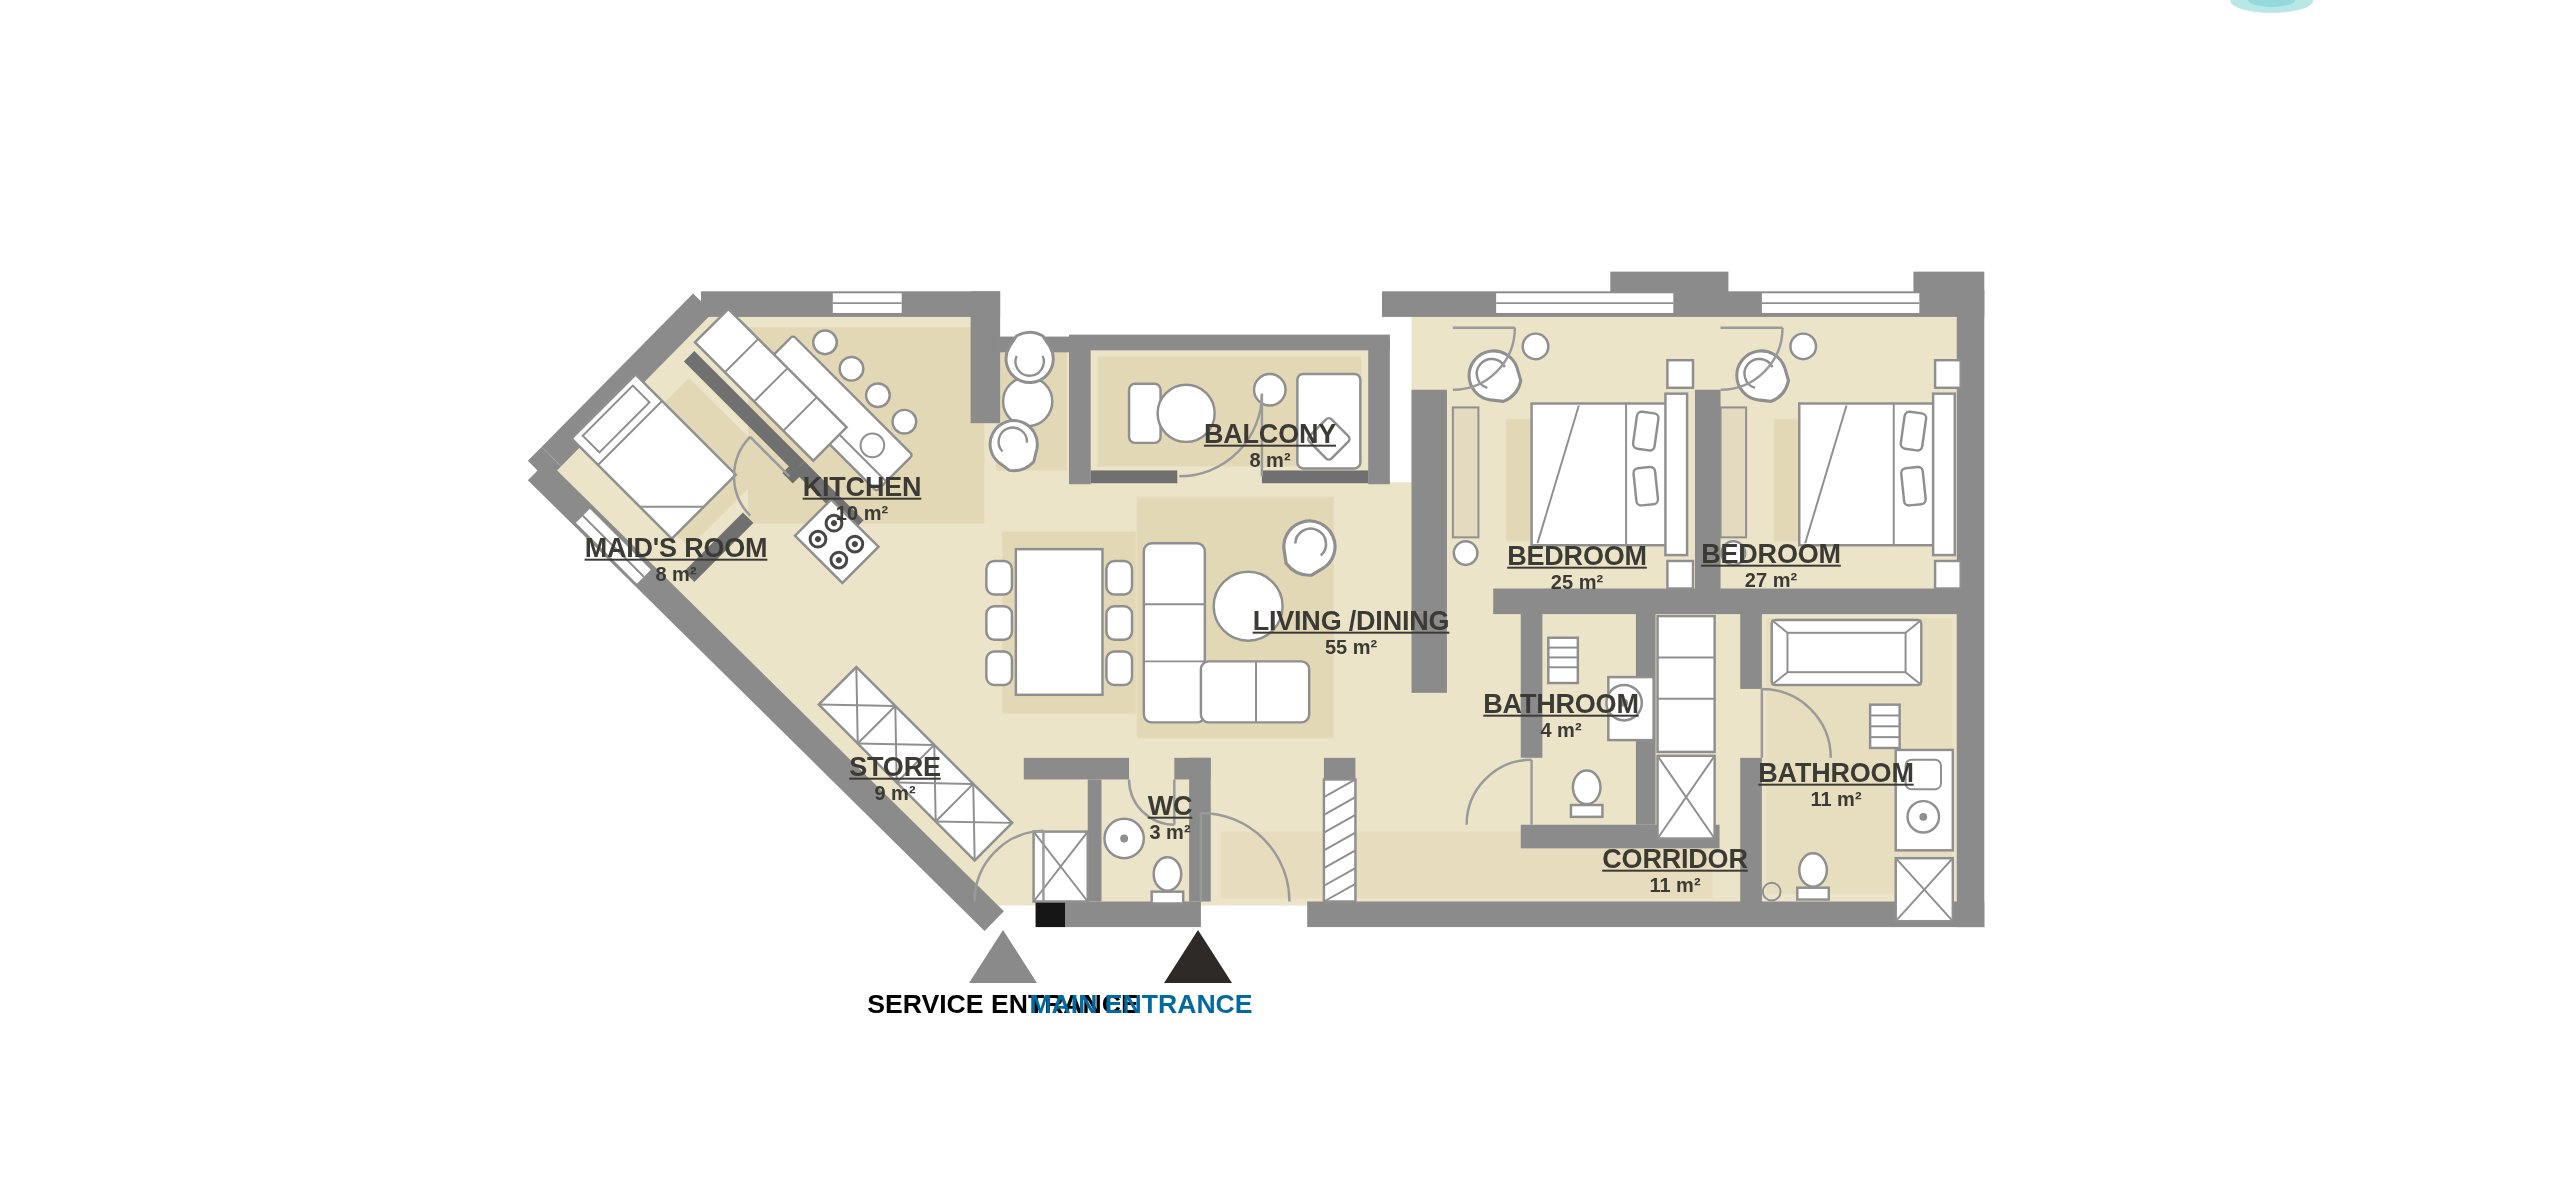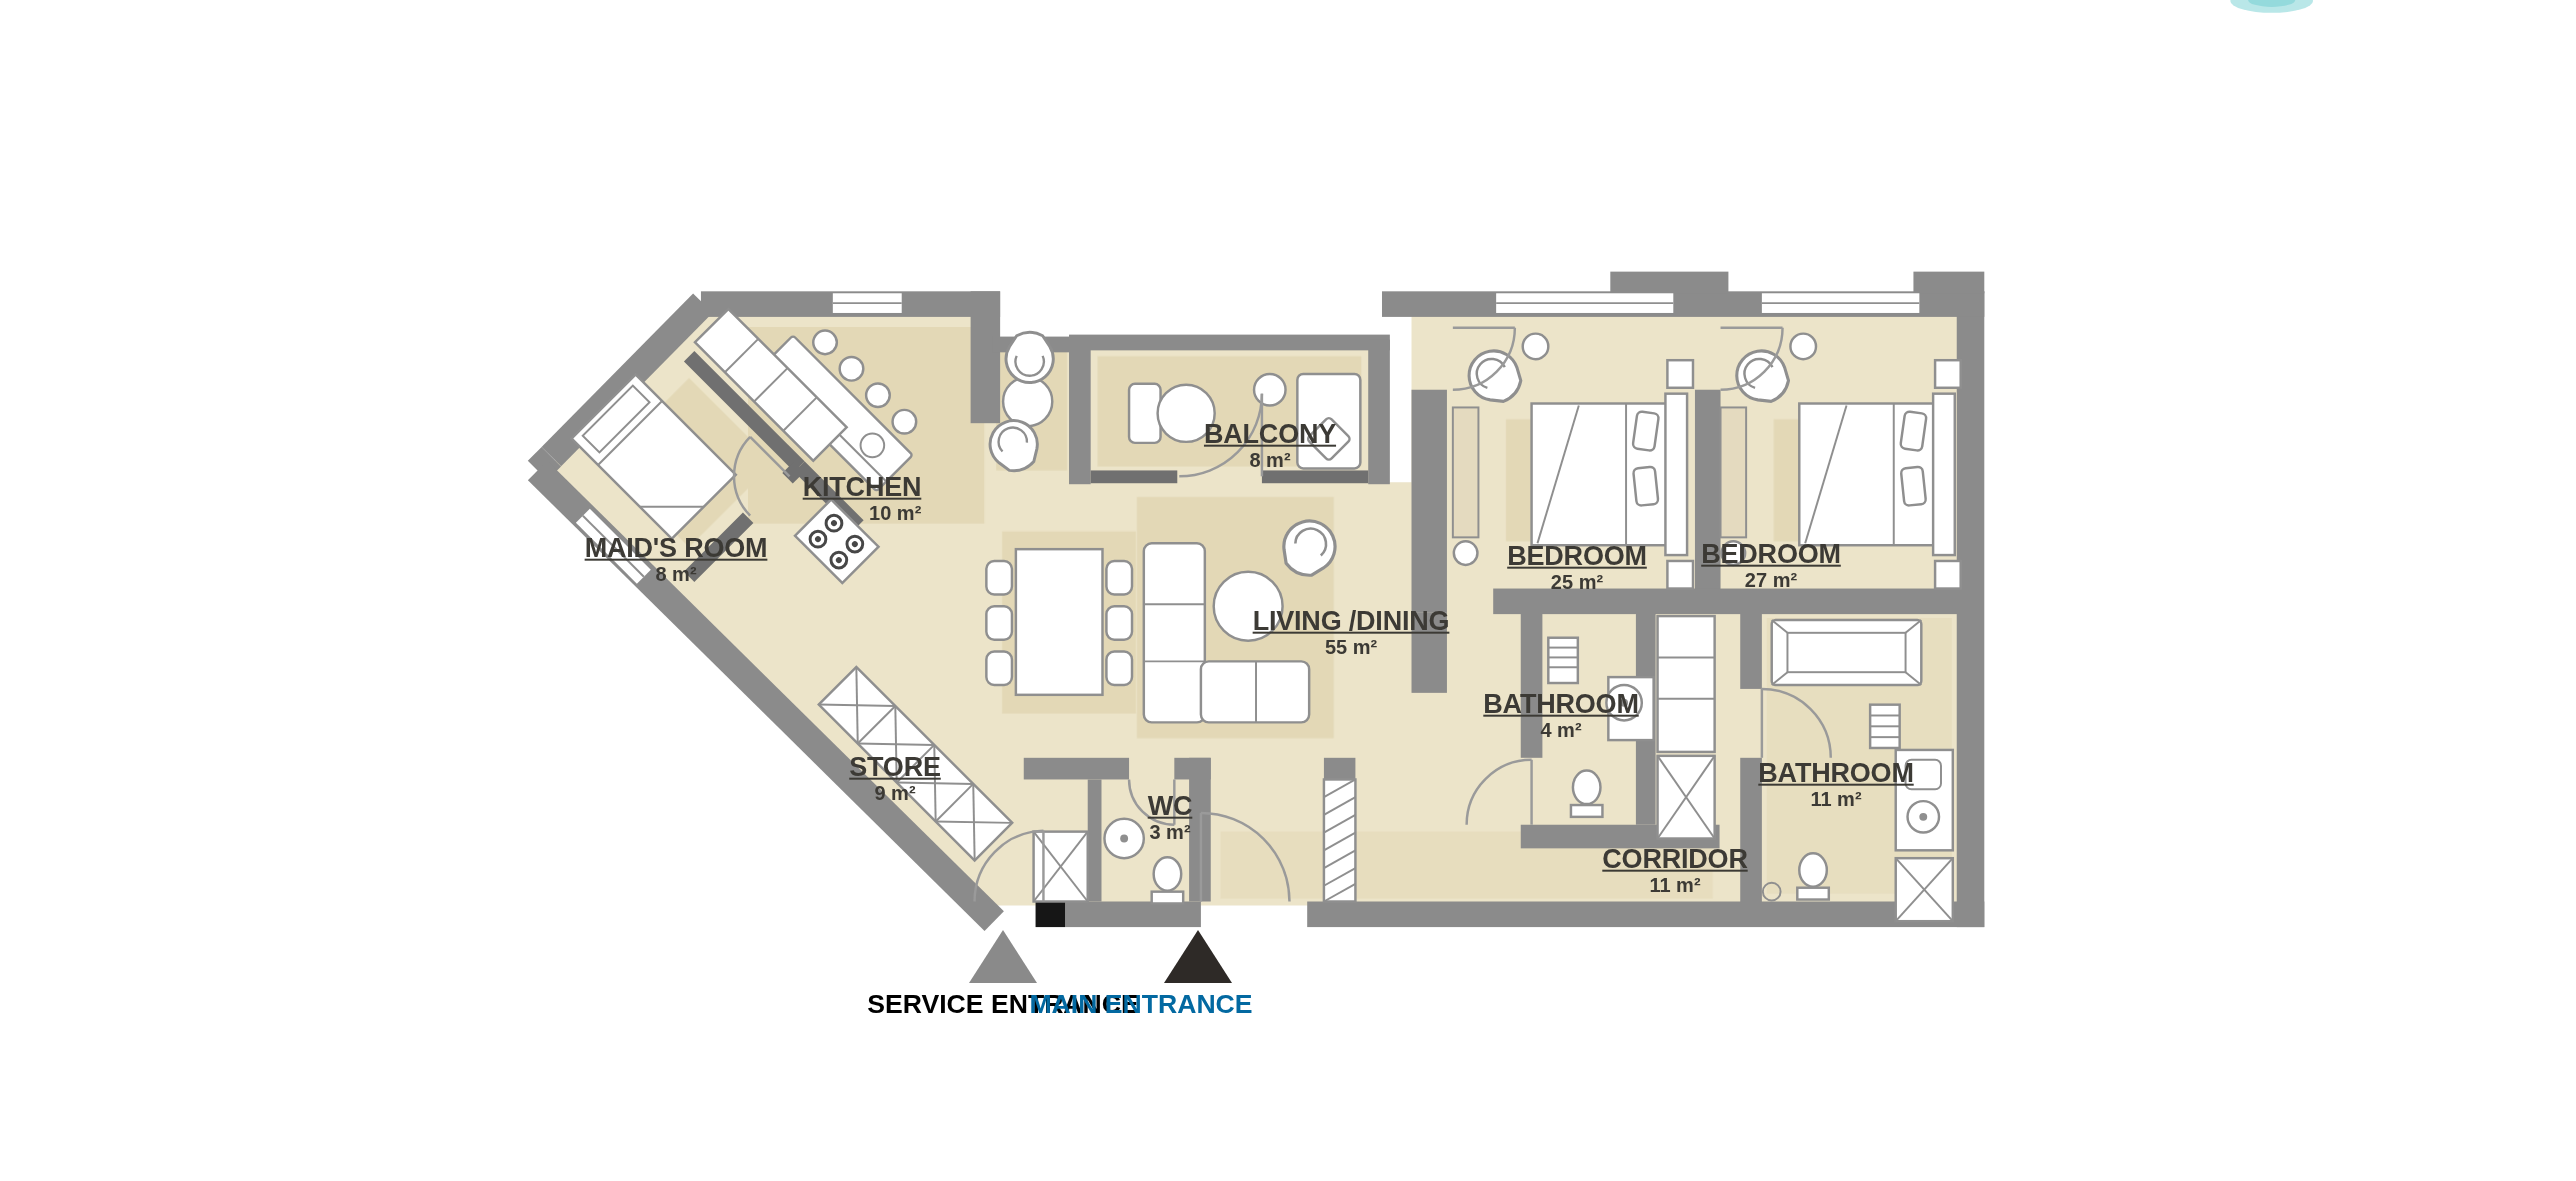--- a/index.html
+++ b/index.html
@@ -314,21 +314,21 @@
     <path class="dr" d="M 762 524 A 57 57 0 0 1 762 444"></path>
         <line class="dr" x1="802" y1="484" x2="762" y2="444"></line>
   </g>
 </svg>
 
 <div id="labels-layer">
       <div class="room-label" style="left: 676px; top: 559px;">
         <div class="rn">MAID'S ROOM</div>
         <div class="ra">8 m²</div>
       </div>
-      <div class="room-label" style="left: 862px; top: 498px; text-align: right;">
+      <div class="room-label" style="left: 862px; top: 498px;">
         <div class="rn">KITCHEN</div>
         <div class="ra">10 m²</div>
       </div>
       <div class="room-label" style="left: 1270px; top: 445px;">
         <div class="rn">BALCONY</div>
         <div class="ra">8 m²</div>
       </div>
       <div class="room-label" style="left: 1351px; top: 632px;">
         <div class="rn">LIVING /DINING</div>
         <div class="ra">55 m²</div>

